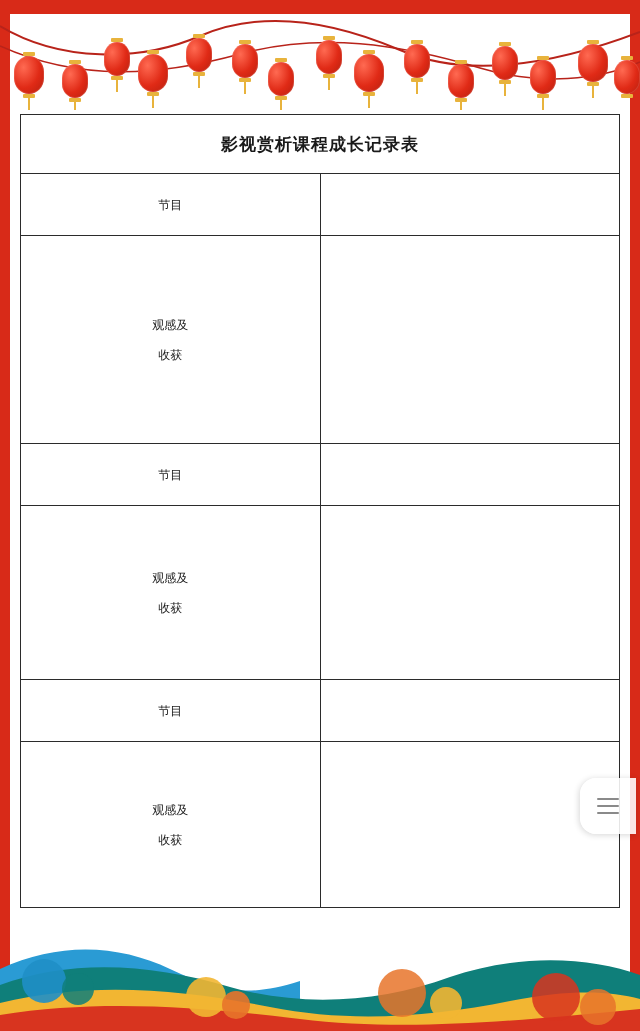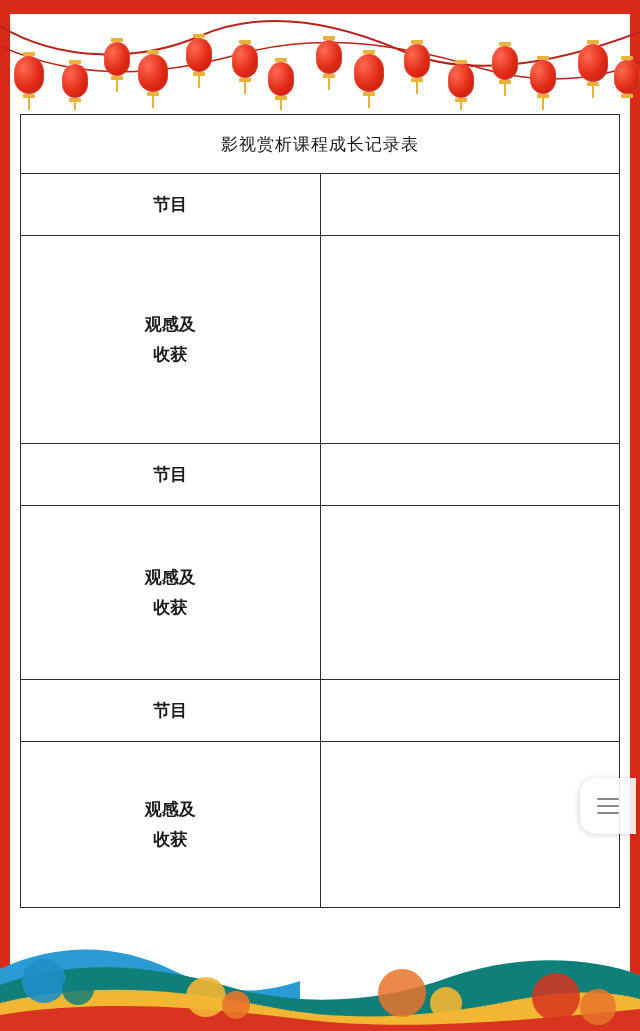--- a/index.html
+++ b/index.html
@@ -134,28 +134,27 @@
   .record-table td {
     border: 1px solid #2b2b2b;
     padding: 0;
     vertical-align: middle;
     text-align: center;
     color: #1a1a1a;
   }
   .title-cell {
     height: 58px;
     font-size: 17px;
-    font-weight: normal;
+    font-weight: bold;
     letter-spacing: 1px;
   }
   .label-cell {
     width: 86px;
-    font-size: 17px;
+    font-size: 12px;
     line-height: 30px;
-    font-weight: bold;
   }
   .value-cell {
     background: #fff;
   }
   .row-item { height: 62px; }
   .row-note-1 { height: 208px; }
   .row-note-2 { height: 174px; }
   .row-note-3 { height: 166px; }
 
   

